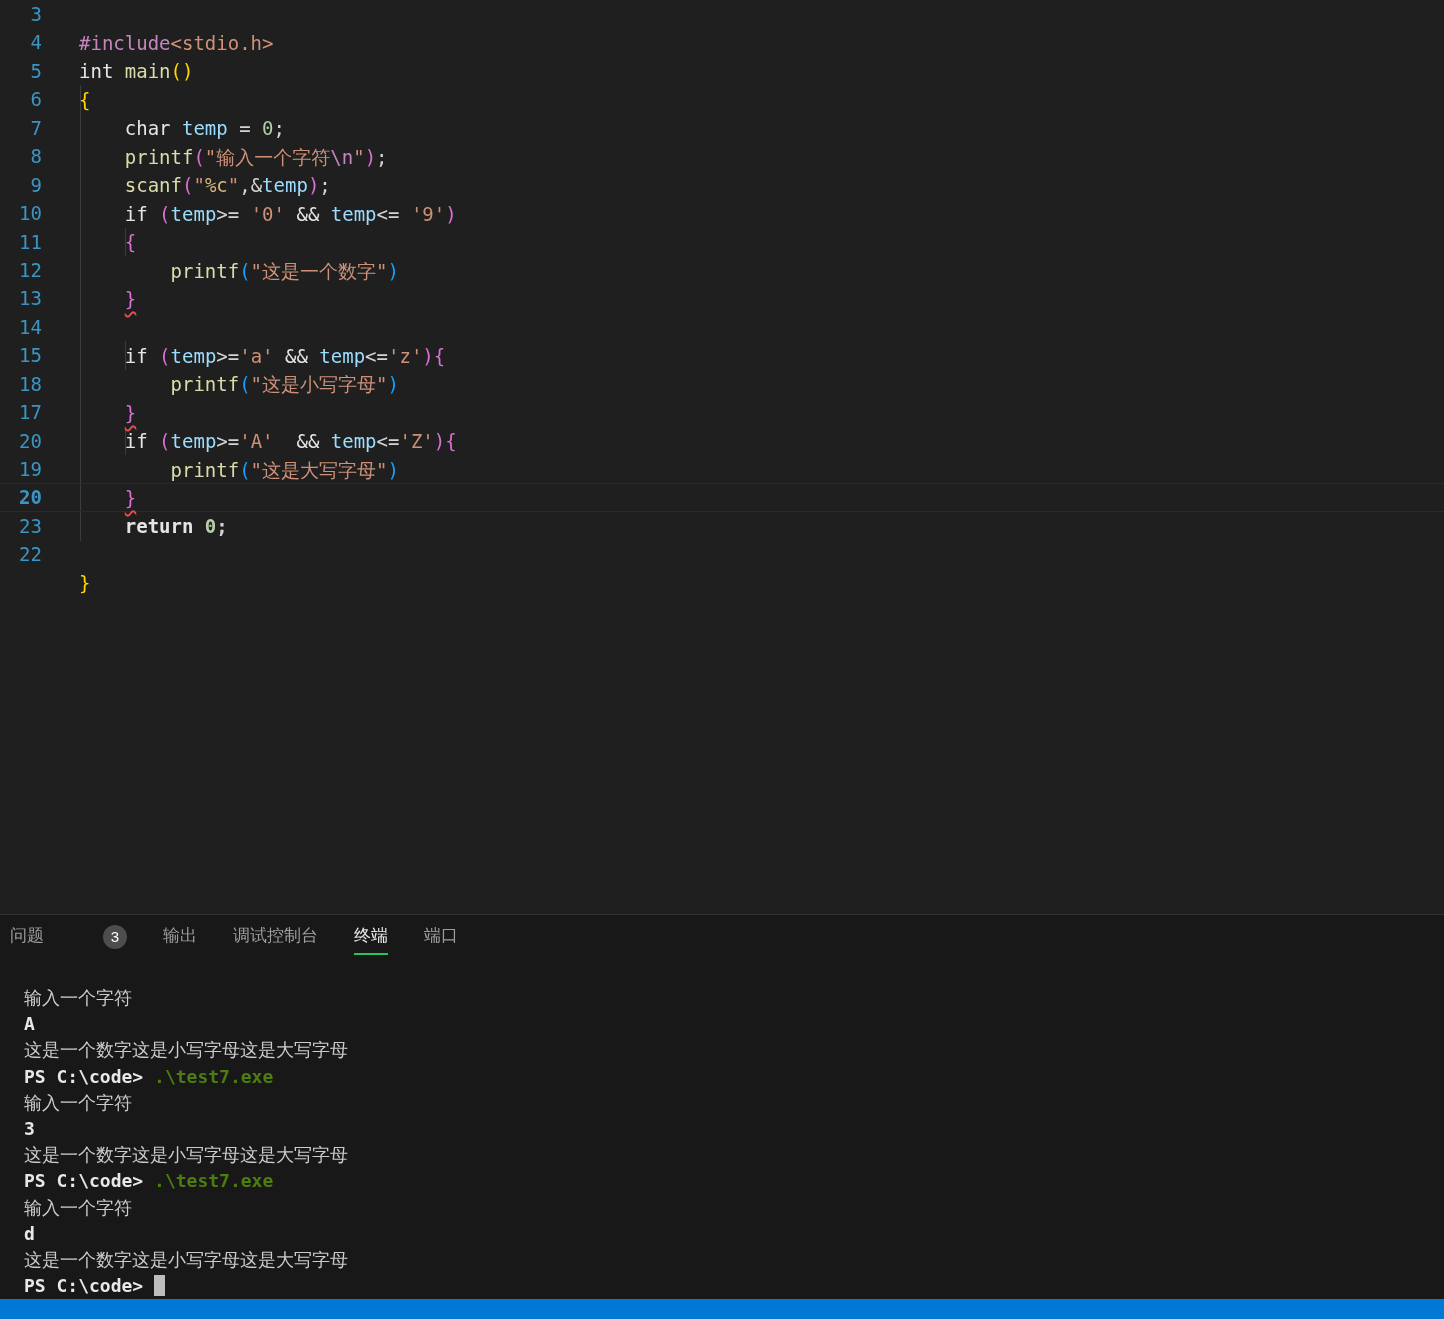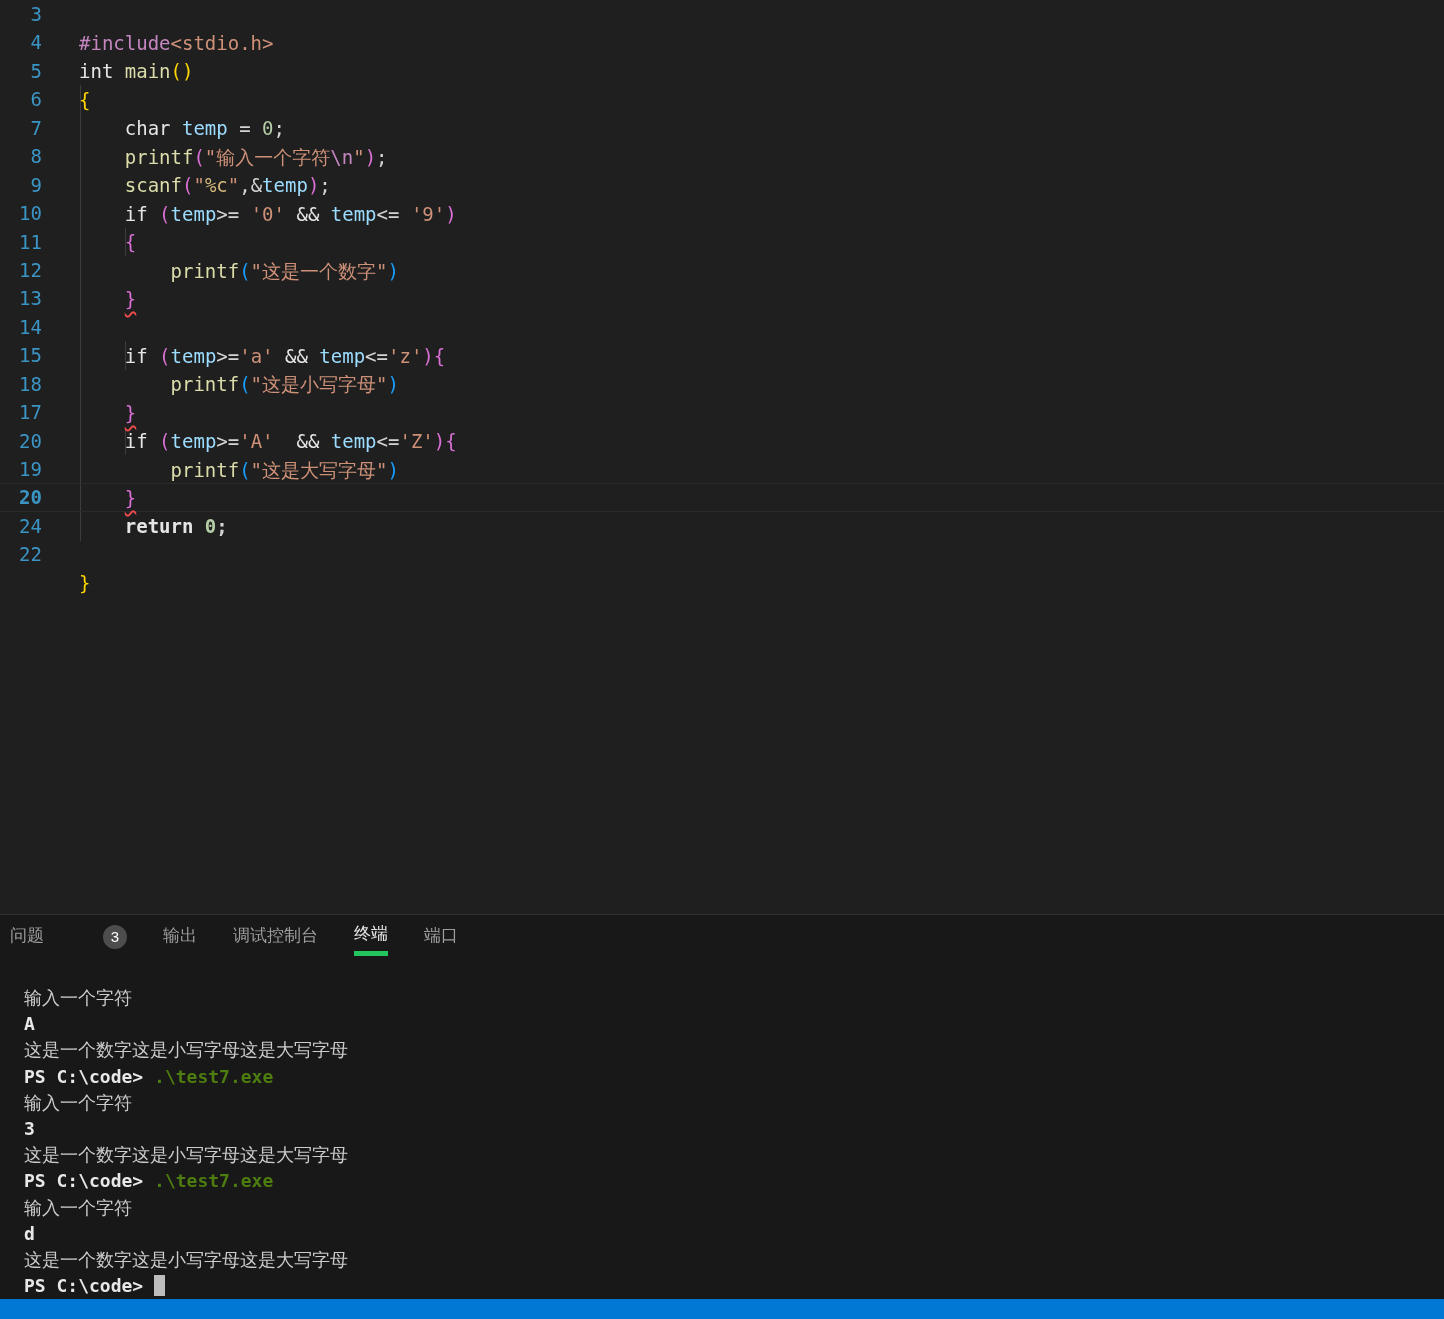--- a/index.html
+++ b/index.html
@@ -27,21 +27,21 @@
   .tk-err{color:#DA70D6;text-decoration:underline wavy #F14C4C;
           text-decoration-thickness:1.5px;text-underline-offset:5px;
           text-decoration-skip-ink:none;}
 
   
   .panel{background:#181818;border-top:1px solid #323232;}
   .tabs{display:flex;align-items:center;height:48px;padding-left:10px;
         font-family:"Liberation Sans","DejaVu Sans",sans-serif;font-size:17px;}
   .tab{display:flex;align-items:center;margin-right:36px;cursor:pointer;gap:43px;}
   .tlabel{color:#9d9d9d;padding-bottom:6px;border-bottom:1px solid transparent;}
-  .tab.active .tlabel{color:#e7e7e7;border-bottom:5px solid #22c55e;}
+  .tab.active .tlabel{color:#e7e7e7;border-bottom:2px solid #22c55e;}
   .badge{margin-left:16px;min-width:24px;height:24px;border-radius:12px;
          background:#4d4d4d;color:#ffffff;font-size:15px;line-height:24px;
          text-align:center;margin-bottom:5px;}
 
   
   .terminal{height:336px;padding:22px 0 0 8px;box-sizing:border-box;overflow:hidden;margin-left:16px;}
   .trow{height:26.2px;line-height:26.2px;font-size:18px;white-space:pre;}
   .tt{color:#cccccc}
   .tp{color:#e8e8e8;font-weight:bold}
   .tc{color:#4d7c0f;font-weight:bold}
@@ -72,21 +72,21 @@
       <div class="erow"><div class="ln">11</div><div class="code"><span class="tk-pl">        </span><span class="tk-fn">printf</span><span class="tk-b3">(</span><span class="tk-str">"这是一个数字"</span><span class="tk-b3">)</span></div></div>
       <div class="erow"><div class="ln">12</div><div class="code"><span class="tk-pl">    </span><span class="tk-err">}</span></div></div>
       <div class="erow"><div class="ln">13</div><div class="code"></div></div>
       <div class="erow"><div class="ln">14</div><div class="code"><span class="tk-pl">    </span><span class="tk-kw">if</span><span class="tk-pl"> </span><span class="tk-b2">(</span><span class="tk-var">temp</span><span class="tk-pl">&gt;=</span><span class="tk-str">'a'</span><span class="tk-pl"> </span><span class="tk-kw">&amp;&amp;</span><span class="tk-pl"> </span><span class="tk-var">temp</span><span class="tk-pl">&lt;=</span><span class="tk-str">'z'</span><span class="tk-b2">)</span><span class="tk-b2">{</span></div></div>
       <div class="erow"><div class="ln">15</div><div class="code"><span class="tk-pl">        </span><span class="tk-fn">printf</span><span class="tk-b3">(</span><span class="tk-str">"这是小写字母"</span><span class="tk-b3">)</span></div></div>
       <div class="erow"><div class="ln">18</div><div class="code"><span class="tk-pl">    </span><span class="tk-err">}</span></div></div>
       <div class="erow"><div class="ln">17</div><div class="code"><span class="tk-pl">    </span><span class="tk-kw">if</span><span class="tk-pl"> </span><span class="tk-b2">(</span><span class="tk-var">temp</span><span class="tk-pl">&gt;=</span><span class="tk-str">'A'</span><span class="tk-pl">  </span><span class="tk-kw">&amp;&amp;</span><span class="tk-pl"> </span><span class="tk-var">temp</span><span class="tk-pl">&lt;=</span><span class="tk-str">'Z'</span><span class="tk-b2">)</span><span class="tk-b2">{</span></div></div>
       <div class="erow"><div class="ln">20</div><div class="code"><span class="tk-pl">        </span><span class="tk-fn">printf</span><span class="tk-b3">(</span><span class="tk-str">"这是大写字母"</span><span class="tk-b3">)</span></div></div>
       <div class="erow"><div class="ln">19</div><div class="code"><span class="tk-pl">    </span><span class="tk-err">}</span></div></div>
       <div class="erow cur"><div class="ln">20</div><div class="code"><span class="tk-pl">    </span><span class="tk-kw">return</span><span class="tk-pl"> </span><span class="tk-num">0</span><span class="tk-pl">;</span></div></div>
-      <div class="erow"><div class="ln">24</div><div class="code"></div></div>
+      <div class="erow"><div class="ln">23</div><div class="code"></div></div>
       <div class="erow"><div class="ln">22</div><div class="code"><span class="tk-b1">}</span></div></div>
     </div>
 </div>
 
 <div class="panel">
   <div class="tabs">
     <div class="tab">
       <span class="tlabel">问题</span>
       <span class="badge">3</span>
     </div>

